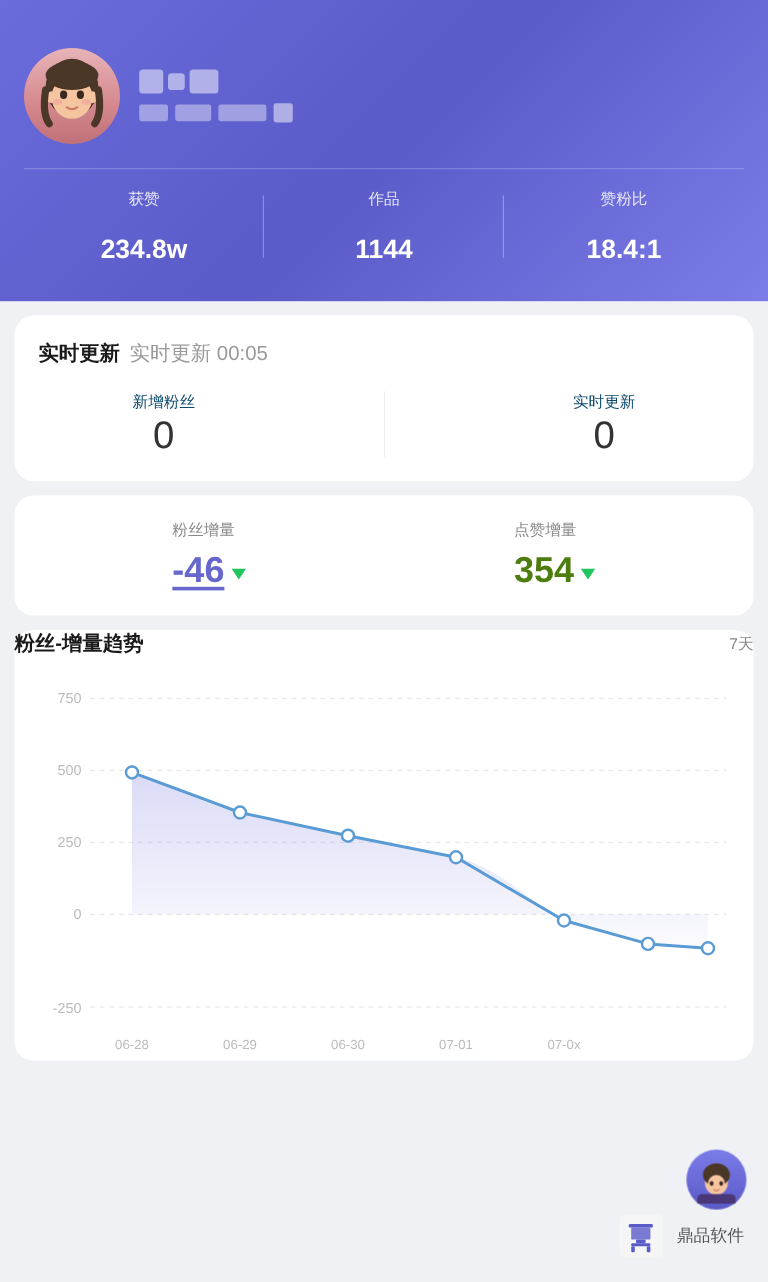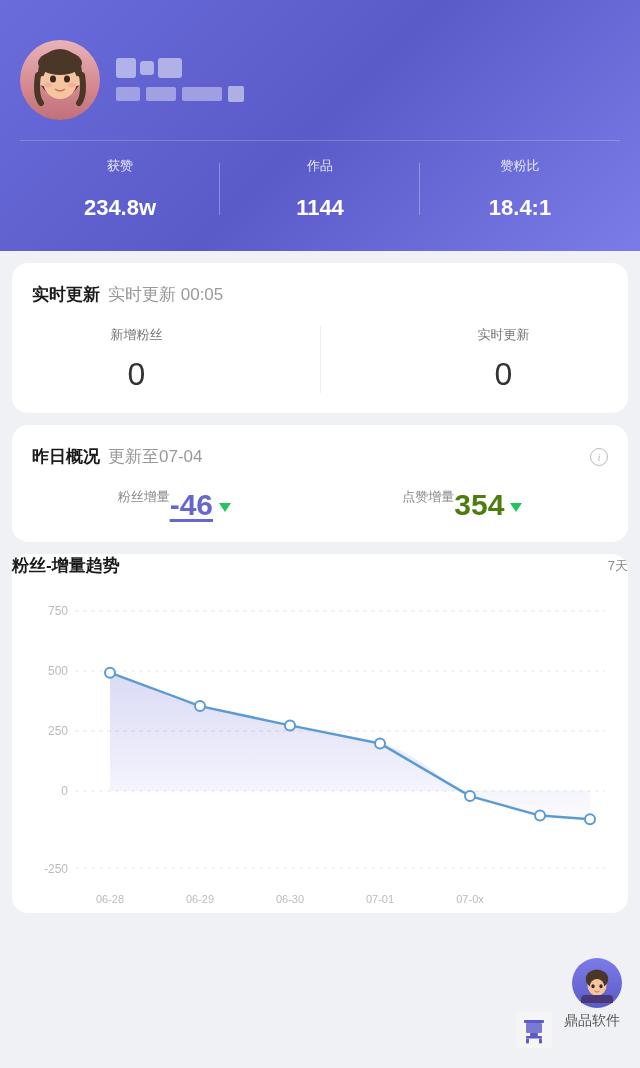--- a/index.html
+++ b/index.html
@@ -166,42 +166,42 @@
       display: flex;
       justify-content: space-around;
     }
     .today-stat-item {
       display: flex;
       flex-direction: column;
       align-items: center;
     }
     .today-stat-label {
       font-size: 13px;
-      color: #737373;
-      margin-bottom: 12px;
+      color: #0c4a6e;
+      margin-bottom: 0;
     }
     .today-stat-value {
       font-size: 32px;
       font-weight: 300;
       color: #333;
     }
     .today-divider {
       width: 1px;
       background: #eee;
       align-self: stretch;
     }
 
     
     .yesterday-stats {
       display: flex;
       justify-content: space-around;
     }
     .yesterday-stat-item {
       display: flex;
-      flex-direction: row;
+      flex-direction: column;
       align-items: flex-start;
       padding: 0 20px;
     }
     .yesterday-stat-label {
       font-size: 13px;
       color: #888;
       margin-bottom: 8px;
     }
     .yesterday-stat-value-row {
       display: flex;
@@ -257,20 +257,21 @@
       width: 100%;
       height: 320px;
     }
 
     
     .watermark {
       position: fixed;
       bottom: 20px;
       right: 20px;
       display: flex;
+      align-items: center;
       gap: 12px;
       z-index: 100;
     }
     .watermark-logo {
       width: 36px;
       height: 36px;
     }
     .watermark-text {
       font-size: 14px;
       color: #555;
@@ -369,25 +370,20 @@
     </div>
     <div class="today-divider"></div>
     <div class="today-stat-item">
       <span class="today-stat-label">实时更新</span>
       <span class="today-stat-value">0</span>
     </div>
   </div>
 </div>
 
 <div class="card">
-  <div class="card-title-row">
-    <span class="card-title">昨日概况</span>
-    <span class="card-subtitle">更新至07-04</span>
-    <div class="card-icon-right">i</div>
-  </div>
   <div class="yesterday-stats">
     <div class="yesterday-stat-item">
       <span class="yesterday-stat-label">粉丝增量</span>
       <div class="yesterday-stat-value-row">
         <span class="yesterday-stat-value negative">-46</span>
         <span class="arrow-down-green"></span>
       </div>
     </div>
     <div class="yesterday-stat-item">
       <span class="yesterday-stat-label">点赞增量</span>

